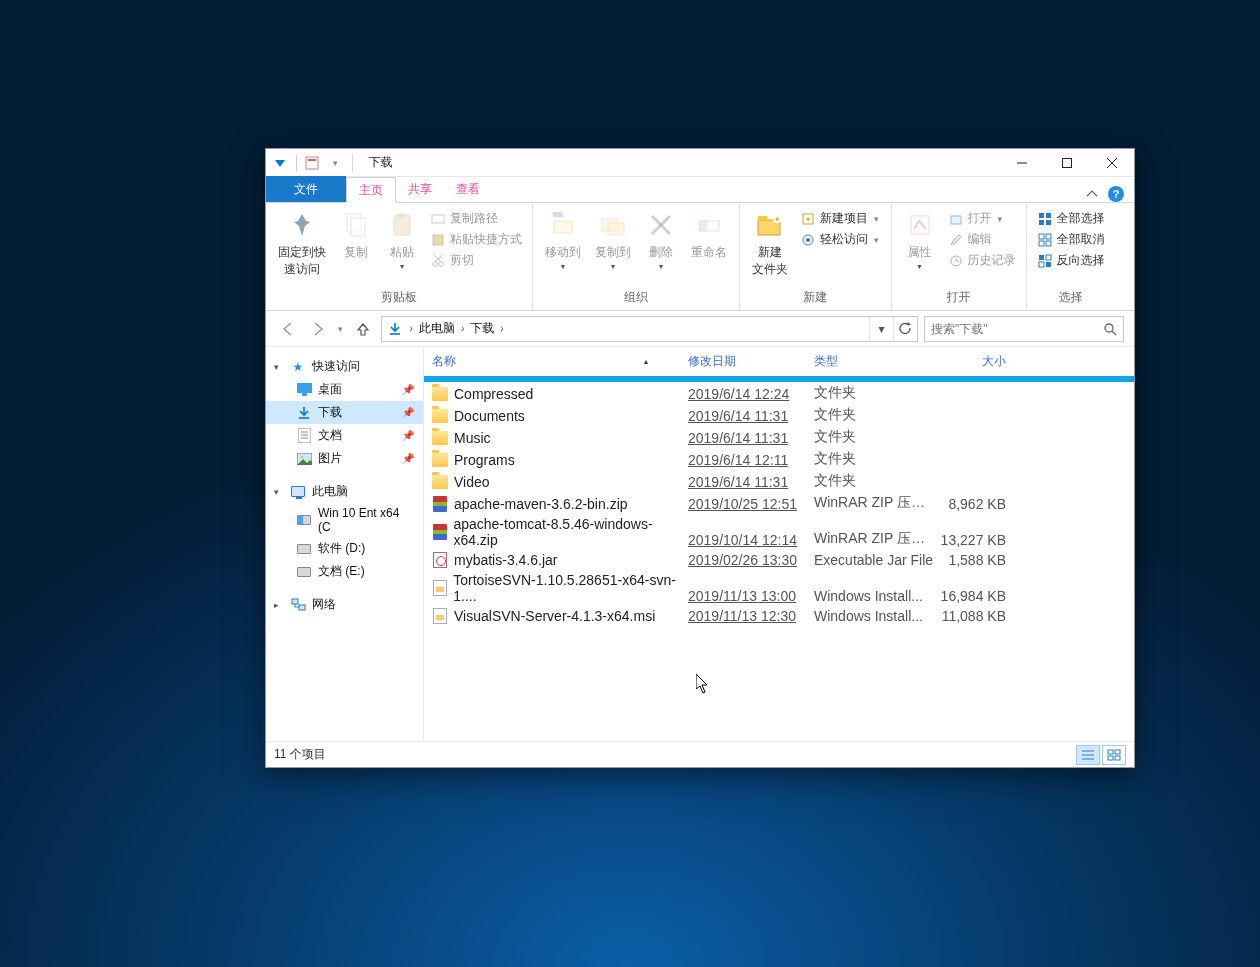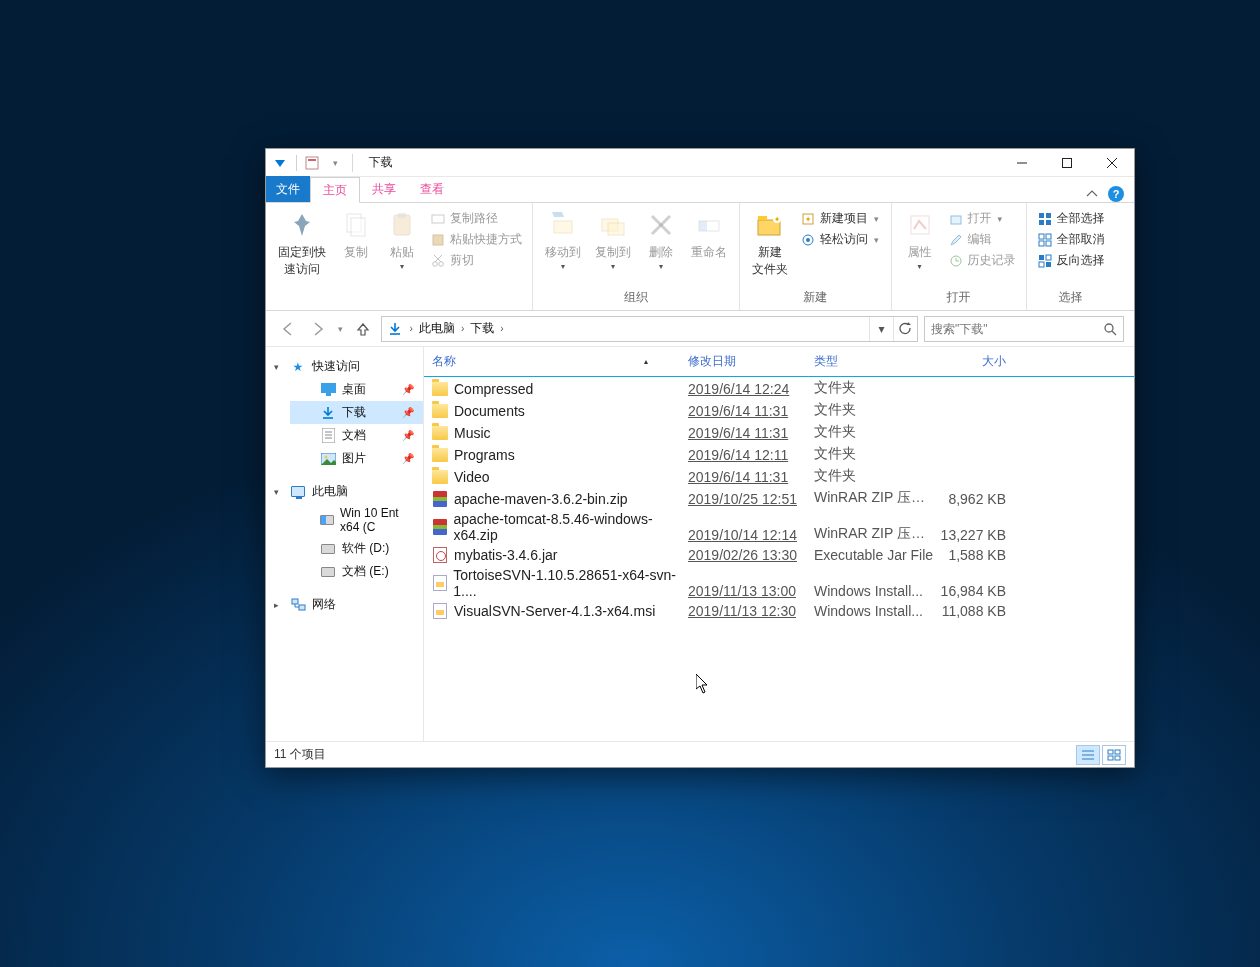--- a/index.html
+++ b/index.html
@@ -43,21 +43,21 @@
   .tabs-row {
     height: 26px;
     display:flex;
     align-items:flex-end;
     background:#fff;
     border-bottom: 1px solid #d8d8d8;
   }
   .filetab {
     background:#1979ca;
     color:#fff;
-    padding: 5px 10px;
+    padding: 5px 28px;
     font-size:12px;
     height:26px;
     display:flex;align-items:center;
   }
   .tab { padding: 5px 12px; font-size:12px; color:#ec4899; cursor:default; height:26px; display:flex; align-items:center;}
   .tab.active { border:1px solid #d0d0d0; border-bottom:1px solid #fff; background:#fff; margin-bottom:-1px;}
   .tabs-right { margin-left:auto; display:flex; align-items:center; gap:10px; padding-right:10px;}
   .collapse-caret { color:#5a5a5a;}
   .help-icon { width:16px;height:16px;border-radius:50%;background:#1e8fe0;color:#fff;display:flex;align-items:center;justify-content:center;font-size:11px;font-weight:bold;}
   
@@ -100,29 +100,29 @@
   .addr-btn{width:24px;height:100%;display:flex;align-items:center;justify-content:center;border-left:1px solid #e3e3e3;color:#555;}
   .searchbox{ width:200px;height:26px;border:1px solid #c8c8c8; display:flex; align-items:center; padding:0 6px; color:#888;}
   .searchbox input{border:none;outline:none;flex:1;font-size:12px;color:#222;}
   .searchbox .sicon{color:#666;}
   
   .body { flex:1; display:flex; overflow:hidden;}
   .nav {
     width:158px; border-right:1px solid #e8e8e8; padding:8px 0; overflow:auto; background:#fff;
   }
   .nav-item{ display:flex; align-items:center; gap:6px; padding:3px 8px 3px 16px; font-size:12px; color:#111;}
-  .nav-item.l2{ padding-left:30px; justify-content:space-between;margin-left:24px;}
+  .nav-item.l2{ padding-left:30px; justify-content:space-between;}
   .nav-item.l2 .label{display:flex;align-items:center;gap:6px;}
   .nav-item.sel{ background:#cde8ff;}
   .nav-head{ display:flex;align-items:center;gap:6px; padding:3px 8px; font-size:12px; color:#111;}
   .pin{ color:#777; font-size:10px;}
   .nav-tri{ width:10px; font-size:9px; color:#555;}
   .nico{ width:16px;height:16px;display:flex;align-items:center;justify-content:center;}
   .files { flex:1; display:flex; flex-direction:column; overflow:hidden;}
-  .fhdr { display:flex; border-bottom:1px solid #0ea5e9; padding:6px 8px; font-size:12px; color:#3d6dcc;}
+  .fhdr { display:flex; border-bottom:6px solid #0ea5e9; padding:6px 8px; font-size:12px; color:#3d6dcc;}
   .col-name{flex:0 0 256px; display:flex; align-items:center; gap:6px;}
   .col-date{flex:0 0 126px;}
   .col-type{flex:0 0 122px;}
   .col-size{flex:0 0 70px; text-align:right;}
   .sort-caret{font-size:8px;color:#333; margin-left:auto; padding-right:40px;}
   .flist{ flex:1; overflow:auto;}
   .frow{ display:flex; align-items:flex-end; padding:2px 8px; font-size:14px; color:#222;}
   .frow .col-name{gap:6px;}
   .fico{width:16px;height:16px;display:flex;align-items:center;justify-content:center;}
   .frow .col-type{color:#555; white-space:nowrap; overflow:hidden; text-overflow:ellipsis;}
@@ -270,20 +270,21 @@
                   <circle cx="4" cy="10" r="2.3" fill="none" stroke="#888"></circle>
                   <circle cx="10" cy="10" r="2.3" fill="none" stroke="#888"></circle>
                   <line x1="4" y1="8" x2="11" y2="1" stroke="#888"></line>
                   <line x1="10" y1="8" x2="3" y2="1" stroke="#888"></line>
                 </svg>
               </span>
               <span>剪切</span>
             </div>
         </div>
       </div>
+      <div class="rgroup-label">剪贴板</div>
     </div>
 
     <div class="rgroup">
       <div class="rgroup-body">
         <div class="rbtn-big dis">
           <span class="ico">
               <svg width="28" height="28">
                 <rect x="5" y="10" width="18" height="12" fill="#ffe49a" stroke="#caa23a"></rect>
                 <path d="M5 6 L15 6 L13 1 L3 1 Z" fill="#2a7cc7"></path>
               </svg>

